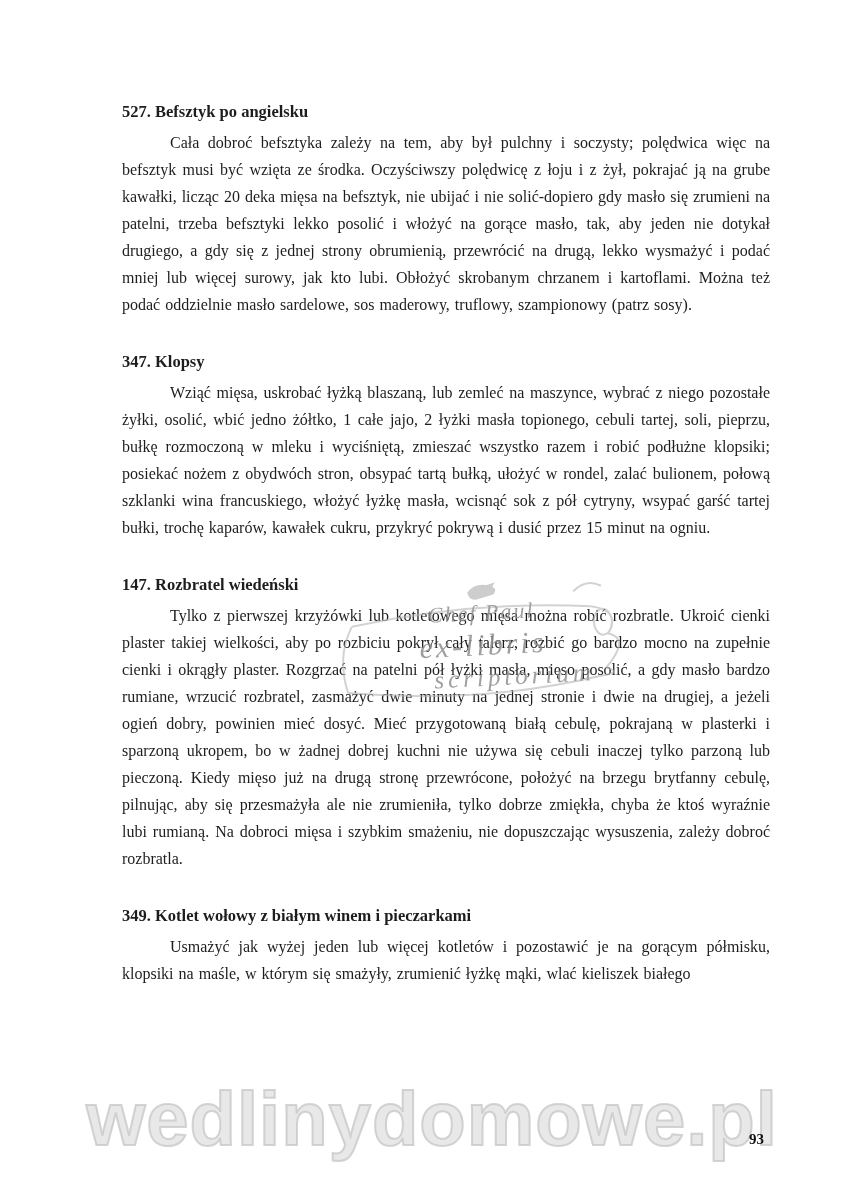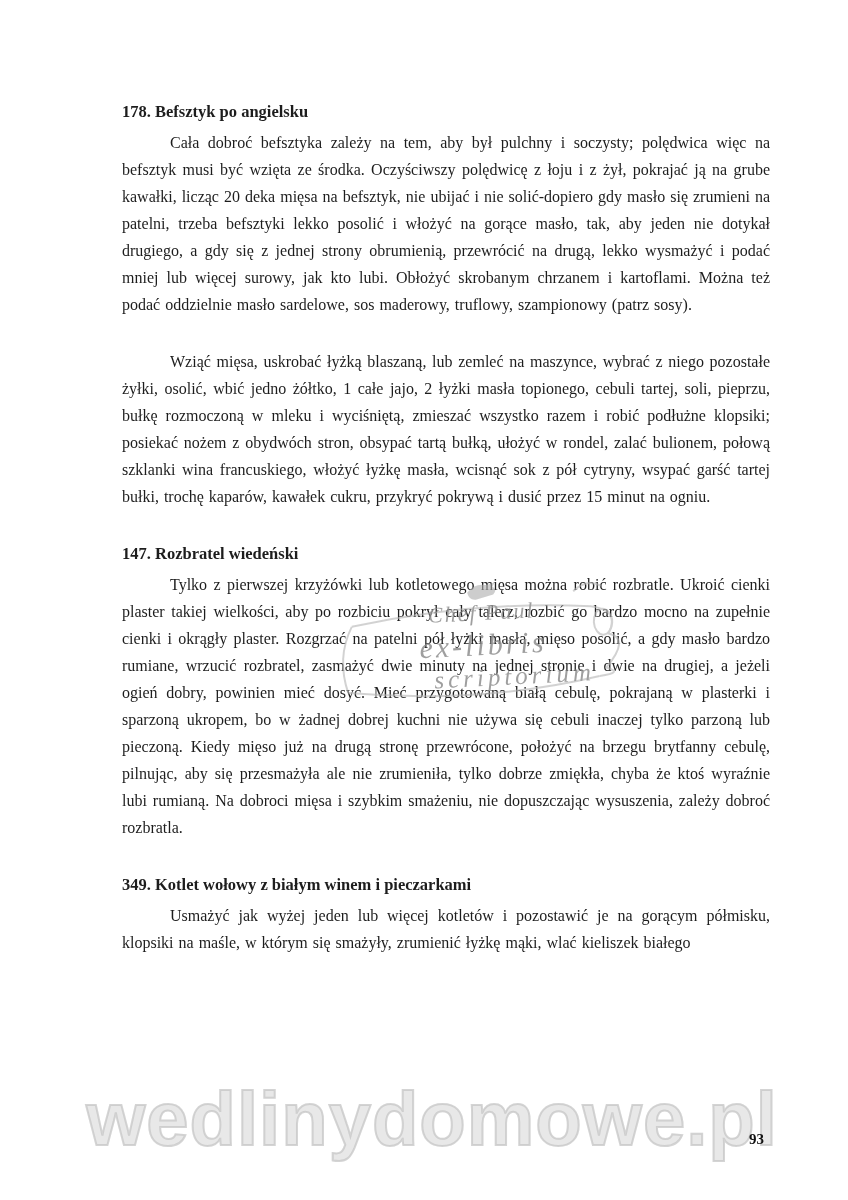--- a/index.html
+++ b/index.html
@@ -98,25 +98,26 @@
   }
 </style>
 </head>
 <body>
 
 <div class="page">
 
   <div class="content">
 
     <div class="section">
-      <h2 class="recipe-heading">178. Befsztyk po angielsku</h2>
+      <h2 class="recipe-heading">527. Befsztyk po angielsku</h2>
       <p class="recipe-body">Cała dobroć befsztyka zależy na tem, aby był pulchny i soczysty; polędwica więc na befsztyk musi być wzięta ze środka. Oczyściwszy polędwicę z łoju i z żył, pokrajać ją na grube kawałki, licząc 20 deka mięsa na befsztyk, nie ubijać i nie solić-dopiero gdy masło się zrumieni na patelni, trzeba befsztyki lekko posolić i włożyć na gorące masło, tak, aby jeden nie dotykał drugiego, a gdy się z jednej strony obrumienią, przewrócić na drugą, lekko wysmażyć i podać mniej lub więcej surowy, jak kto lubi. Obłożyć skrobanym chrzanem i kartoflami. Można też podać oddzielnie masło sardelowe, sos maderowy, truflowy, szampionowy (patrz sosy).</p>
     </div>
 
     <div class="section">
+      <h2 class="recipe-heading">347. Klopsy</h2>
       <p class="recipe-body">Wziąć mięsa, uskrobać łyżką blaszaną, lub zemleć na maszynce, wybrać z niego pozostałe żyłki, osolić, wbić jedno żółtko, 1 całe jajo, 2 łyżki masła topionego, cebuli tartej, soli, pieprzu, bułkę rozmoczoną w mleku i wyciśniętą, zmieszać wszystko razem i robić podłużne klopsiki; posiekać nożem z obydwóch stron, obsypać tartą bułką, ułożyć w rondel, zalać bulionem, połową szklanki wina francuskiego, włożyć łyżkę masła, wcisnąć sok z pół cytryny, wsypać garść tartej bułki, trochę kaparów, kawałek cukru, przykryć pokrywą i dusić przez 15 minut na ogniu.</p>
     </div>
 
     <div class="section">
       <h2 class="recipe-heading">147. Rozbratel wiedeński</h2>
       <p class="recipe-body">Tylko z pierwszej krzyżówki lub kotletowego mięsa można robić rozbratle. Ukroić cienki plaster takiej wielkości, aby po rozbiciu pokrył cały talerz, rozbić go bardzo mocno na zupełnie cienki i okrągły plaster. Rozgrzać na patelni pół łyżki masła, mięso posolić, a gdy masło bardzo rumiane, wrzucić rozbratel, zasmażyć dwie minuty na jednej stronie i dwie na drugiej, a jeżeli ogień dobry, powinien mieć dosyć. Mieć przygotowaną białą cebulę, pokrajaną w plasterki i sparzoną ukropem, bo w żadnej dobrej kuchni nie używa się cebuli inaczej tylko parzoną lub pieczoną. Kiedy mięso już na drugą stronę przewrócone, położyć na brzegu brytfanny cebulę, pilnując, aby się przesmażyła ale nie zrumieniła, tylko dobrze zmiękła, chyba że ktoś wyraźnie lubi rumianą. Na dobroci mięsa i szybkim smażeniu, nie dopuszczając wysuszenia, zależy dobroć rozbratla.</p>
     </div>
 
     <div class="section">
       <h2 class="recipe-heading">349. Kotlet wołowy z białym winem i pieczarkami</h2>

